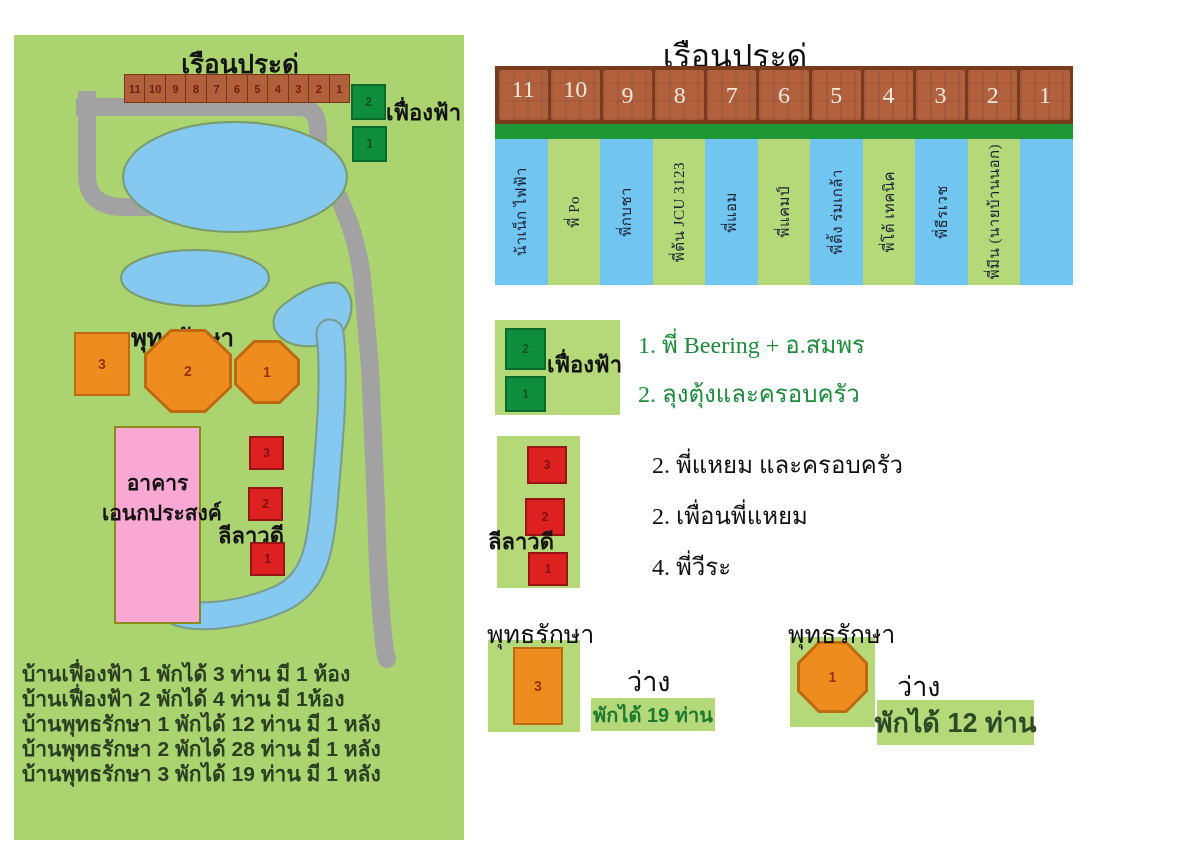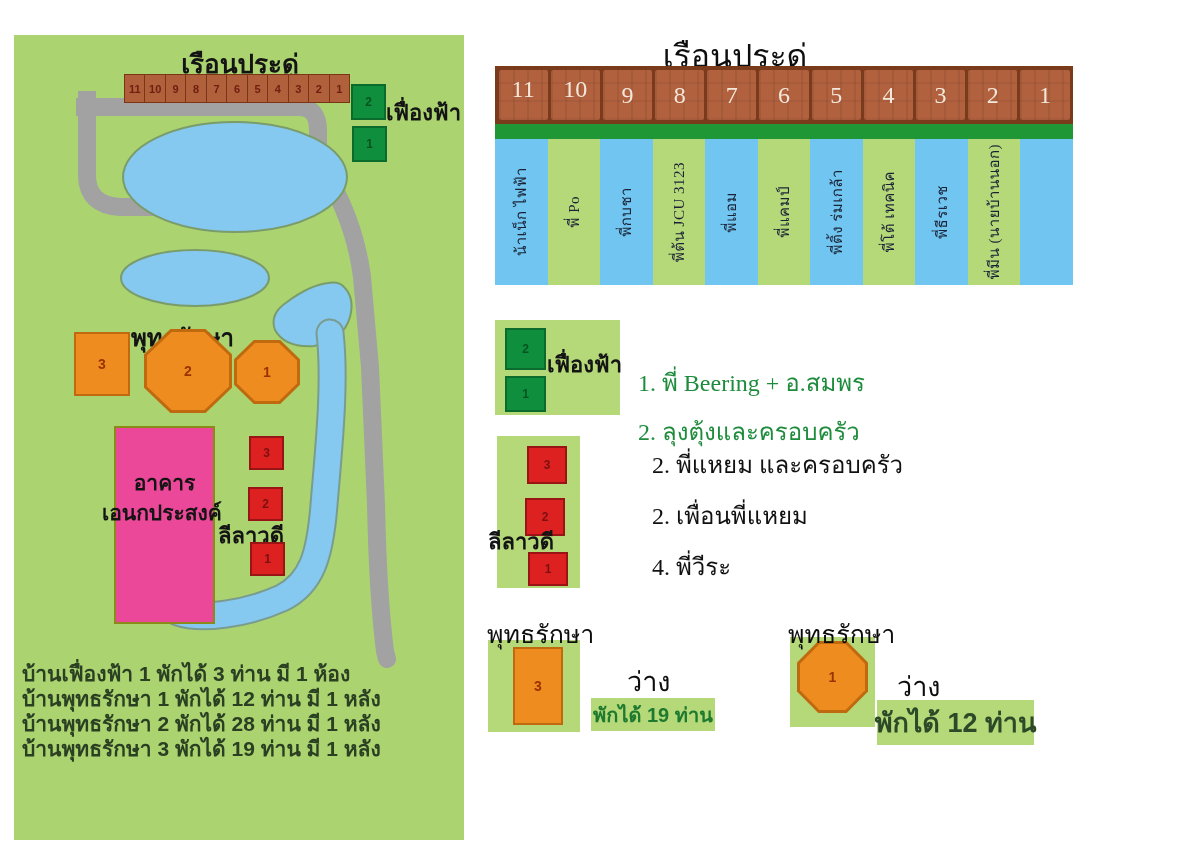--- a/index.html
+++ b/index.html
@@ -47,21 +47,21 @@
   .oct-outer{background:#c06a10;clip-path:polygon(30% 0,70% 0,100% 30%,100% 70%,70% 100%,30% 100%,0 70%,0 30%);}
   .oct-inner{
     position:absolute;left:3px;top:3px;right:3px;bottom:3px;background:#ef8c20;
     clip-path:polygon(30% 0,70% 0,100% 30%,100% 70%,70% 100%,30% 100%,0 70%,0 30%);
     display:flex;align-items:center;justify-content:center;
     font-size:14px;font-weight:bold;color:#993300;
   }
   #map-oct2{left:130px;top:294px;width:88px;height:84px;}
   #map-oct1{left:220px;top:305px;width:66px;height:64px;}
   .building{
-    left:100px;top:391px;width:101px;height:198px;background:#ec4899;border:2px solid #8a8a18;
+    left:100px;top:391px;width:87px;height:198px;background:#f9a8d4;border:2px solid #8a8a18;
     box-sizing:border-box;text-align:center;padding-top:40px;
     font-size:21px;font-weight:bold;color:#141414;line-height:30px;
   }
   .building .l2{white-space:nowrap;margin-left:-14px;}
   .map-lila-label{
     left:204px;top:483px;font-size:22px;font-weight:bold;color:#141414;white-space:nowrap;
   }
   .rsq{
     width:35px;height:34px;background:#dd2121;border:2px solid #991414;
     display:flex;align-items:center;justify-content:center;
@@ -102,21 +102,21 @@
 
   
   .legend-box{background:#b5d879;}
   #fueangfa-box{left:495px;top:320px;width:125px;height:95px;}
   #fueangfa-box .gsq2{position:absolute;left:10px;top:8px;width:41px;height:42px;}
   #fueangfa-box .gsq1{position:absolute;left:10px;top:56px;width:41px;height:36px;}
   #fueangfa-box .lbl{
     position:absolute;left:52px;top:27px;font-size:22px;font-weight:bold;color:#141414;white-space:nowrap;
   }
   .green-item{
-    font-family:"Liberation Serif",serif;font-size:24px;color:#1e8c3c;white-space:nowrap;margin-top:38px;
+    font-family:"Liberation Serif",serif;font-size:24px;color:#1e8c3c;white-space:nowrap;
   }
   .black-item{
     font-family:"Liberation Serif",serif;font-size:24px;color:#111111;white-space:nowrap;
   }
   #lila-box{left:497px;top:436px;width:83px;height:152px;}
   #lila-box .r3{position:absolute;left:30px;top:10px;width:40px;height:38px;}
   #lila-box .r2{position:absolute;left:28px;top:62px;width:40px;height:38px;}
   #lila-box .r1{position:absolute;left:31px;top:116px;width:40px;height:34px;}
   .lila-lbl{
     left:488px;top:524px;font-size:22px;font-weight:bold;color:#141414;white-space:nowrap;z-index:3;
@@ -198,20 +198,21 @@
     <div class="l2">เอนกประสงค์</div>
   </div>
 
   <div class="abs map-lila-label">ลีลาวดี</div>
   <div class="abs rsq" style="left:235px;top:401px;">3</div>
   <div class="abs rsq" style="left:234px;top:452px;">2</div>
   <div class="abs rsq" style="left:236px;top:507px;">1</div>
 
   <div class="abs notes">
     <div>บ้านเฟื่องฟ้า 1 พักได้ 3 ท่าน มี 1 ห้อง</div>
+    <div>บ้านเฟื่องฟ้า 2 พักได้ 4 ท่าน มี 1ห้อง</div>
     <div>บ้านพุทธรักษา 1 พักได้ 12 ท่าน มี 1 หลัง</div>
     <div>บ้านพุทธรักษา 2 พักได้ 28 ท่าน มี 1 หลัง</div>
     <div>บ้านพุทธรักษา 3 พักได้ 19 ท่าน มี 1 หลัง</div>
   </div>
 </div>
 
 <div class="abs r-title">เรือนประดู่</div>
 
 <div class="abs bar">
   <div class="brick">11</div>

